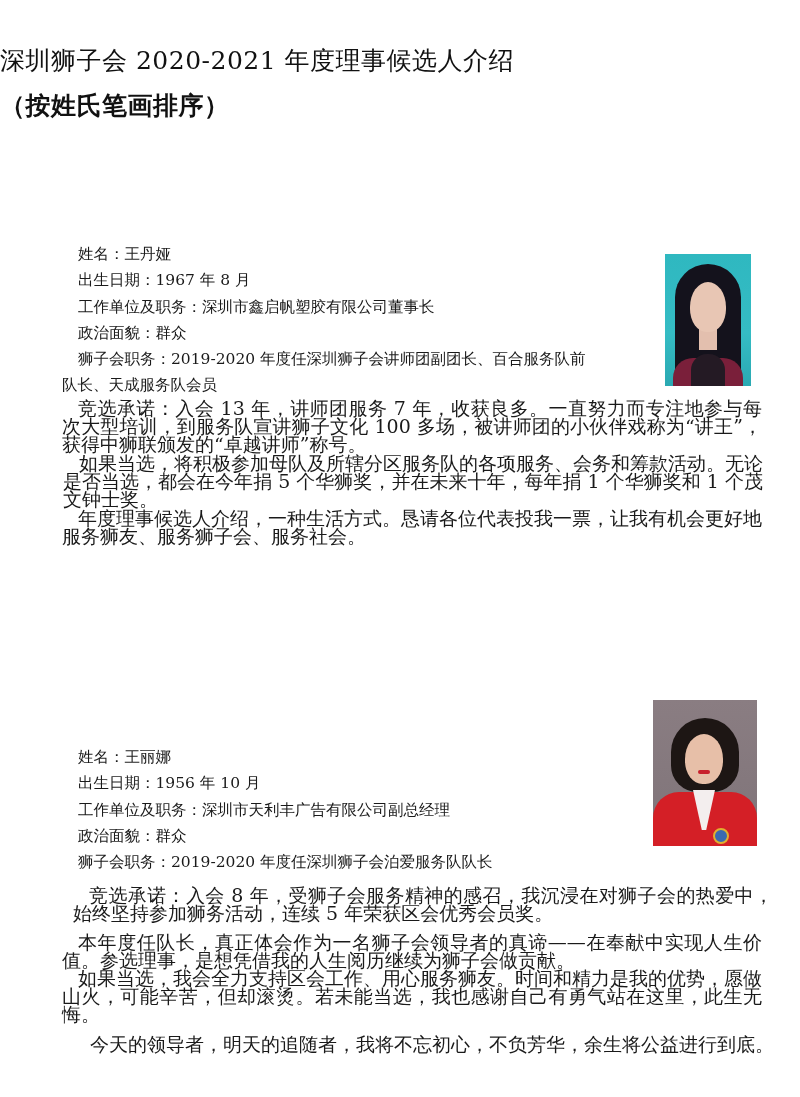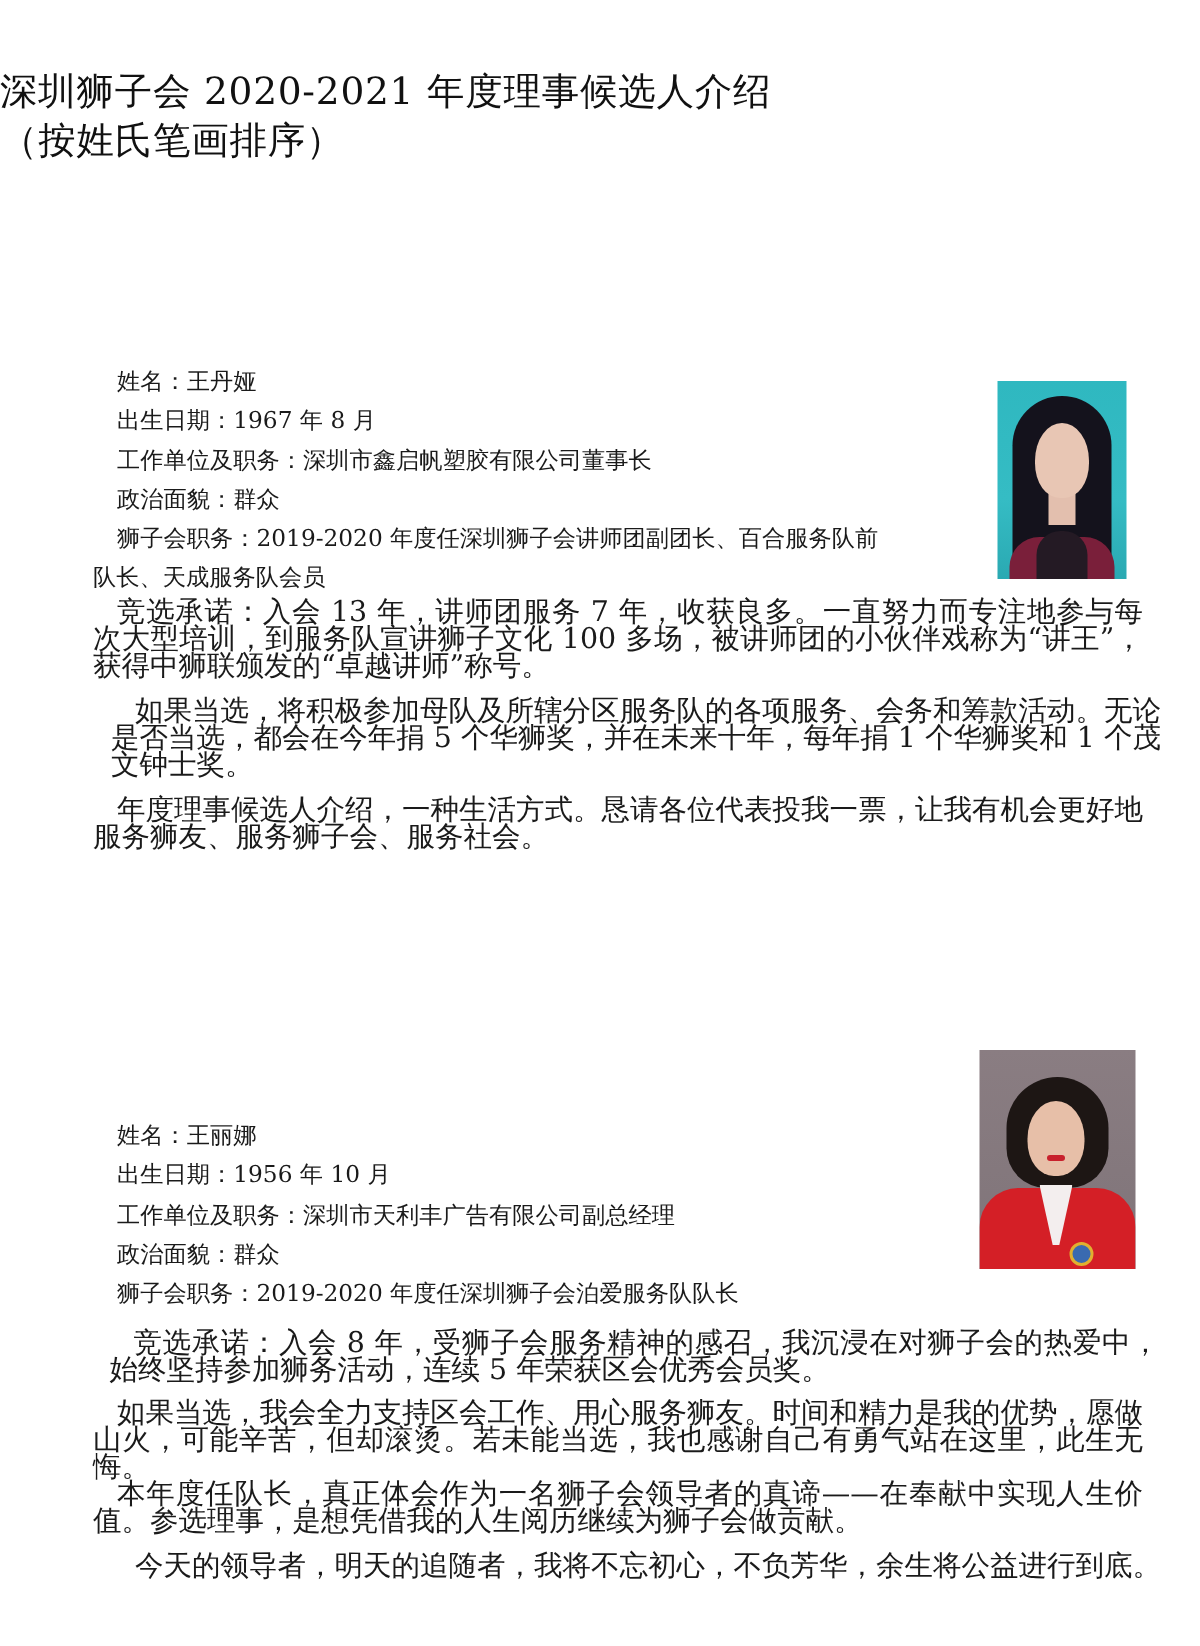--- a/index.html
+++ b/index.html
@@ -1,21 +1,21 @@
 <!DOCTYPE html>
 <html><head>
   <meta charset="utf-8">
   <style>
     html, body { margin: 0; padding: 0; background: #ffffff; }
     body { width: 800px; height: 1097px; position: relative; overflow: hidden;
       font-family: "DejaVu Serif", "Liberation Serif", serif; color: #1a1a1a; }
     .title { position: absolute; left: 0; width: 800px; text-align: left;
       font-size: 25px; letter-spacing: 0.5px; color: #111; }
     .t1 { top: 44px; }
-    .t2 { top: 77px; }
+    .t2 { top: 89px; font-weight: bold; }
     .candidate { position: absolute; left: 62px; width: 700px; }
     .c1 { top: 241px; }
     .c2 { top: 744px; }
     .line { font-size: 15.5px; line-height: 26.3px; white-space: nowrap; }
     .field { padding-left: 16px; }
     .para { font-size: 19px; line-height: 18px; text-indent: 16px; width: 700px;
       text-align: justify; }
     .photo { position: absolute; overflow: hidden; }
     .p1 { left: 665px; top: 254px; width: 86px; height: 132px;
       background: linear-gradient(180deg, #2fb8c0 0%, #35bcc4 60%, #2aa9b2 100%); }
@@ -57,35 +57,35 @@
   <div class="face1"></div>
 </div>
 <section class="candidate c1">
   <div class="line field">姓名：王丹娅</div>
   <div class="line field">出生日期：1967 年 8 月</div>
   <div class="line field">工作单位及职务：深圳市鑫启帆塑胶有限公司董事长</div>
   <div class="line field">政治面貌：群众</div>
   <div class="line field">狮子会职务：2019-2020 年度任深圳狮子会讲师团副团长、百合服务队前</div>
   <div class="line">队长、天成服务队会员</div>
   <p class="para" style="margin:0">竞选承诺：入会 13 年，讲师团服务 7 年，收获良多。一直努力而专注地参与每次大型培训，到服务队宣讲狮子文化 100 多场，被讲师团的小伙伴戏称为“讲王”，获得中狮联颁发的“卓越讲师”称号。</p>
-  <p class="para" style="margin:12px">如果当选，将积极参加母队及所辖分区服务队的各项服务、会务和筹款活动。无论是否当选，都会在今年捐 5 个华狮奖，并在未来十年，每年捐 1 个华狮奖和 1 个茂文钟士奖。</p>
+  <p class="para" style="margin:1px">如果当选，将积极参加母队及所辖分区服务队的各项服务、会务和筹款活动。无论是否当选，都会在今年捐 5 个华狮奖，并在未来十年，每年捐 1 个华狮奖和 1 个茂文钟士奖。</p>
   <p class="para" style="margin:0">年度理事候选人介绍，一种生活方式。恳请各位代表投我一票，让我有机会更好地服务狮友、服务狮子会、服务社会。</p>
 </section>
 
 <div class="photo p2">
   <div class="hair2"></div>
   <div class="jacket2"></div>
   <div class="shirt2"></div>
   <div class="face2"></div>
   <div class="lips2"></div>
   <div class="pin2"></div>
 </div>
 <section class="candidate c2">
   <div class="line field">姓名：王丽娜</div>
   <div class="line field">出生日期：1956 年 10 月</div>
   <div class="line field">工作单位及职务：深圳市天利丰广告有限公司副总经理</div>
   <div class="line field">政治面貌：群众</div>
   <div class="line field">狮子会职务：2019-2020 年度任深圳狮子会泊爱服务队队长</div>
   <p class="para" style="margin:11px">竞选承诺：入会 8 年，受狮子会服务精神的感召，我沉浸在对狮子会的热爱中，始终坚持参加狮务活动，连续 5 年荣获区会优秀会员奖。</p>
+  <p class="para" style="margin:0">本年度任队长，真正体会作为一名狮子会领导者的真谛——在奉献中实现人生价值。参选理事，是想凭借我的人生阅历继续为狮子会做贡献。</p>
   <p class="para" style="margin:0">如果当选，我会全力支持区会工作、用心服务狮友。时间和精力是我的优势，愿做山火，可能辛苦，但却滚烫。若未能当选，我也感谢自己有勇气站在这里，此生无悔。</p>
-  <p class="para" style="margin:0">本年度任队长，真正体会作为一名狮子会领导者的真谛——在奉献中实现人生价值。参选理事，是想凭借我的人生阅历继续为狮子会做贡献。</p>
   <p class="para" style="margin:12px">今天的领导者，明天的追随者，我将不忘初心，不负芳华，余生将公益进行到底。</p>
 </section>
 
 </body></html>

